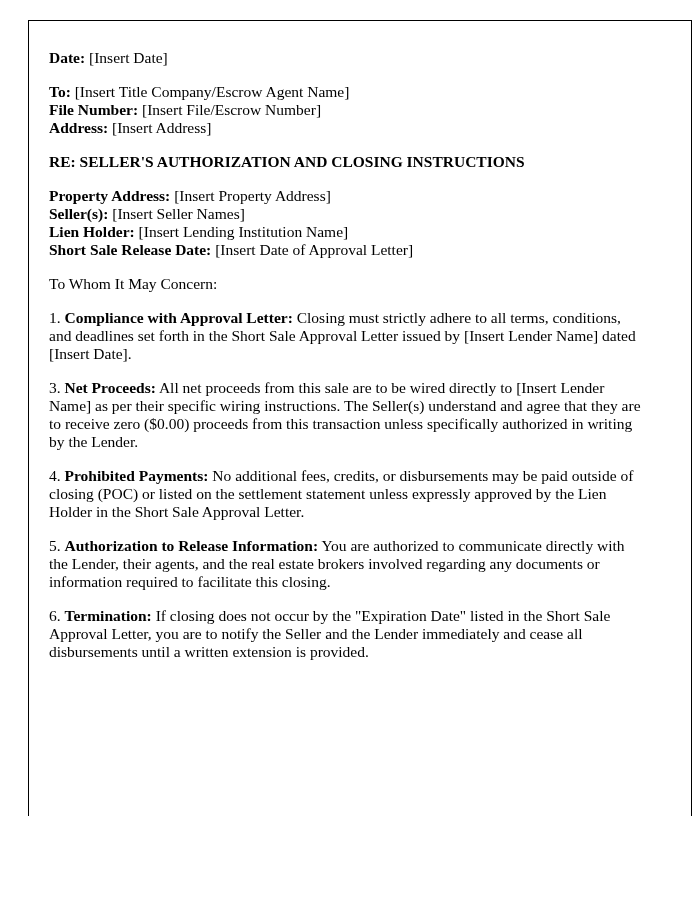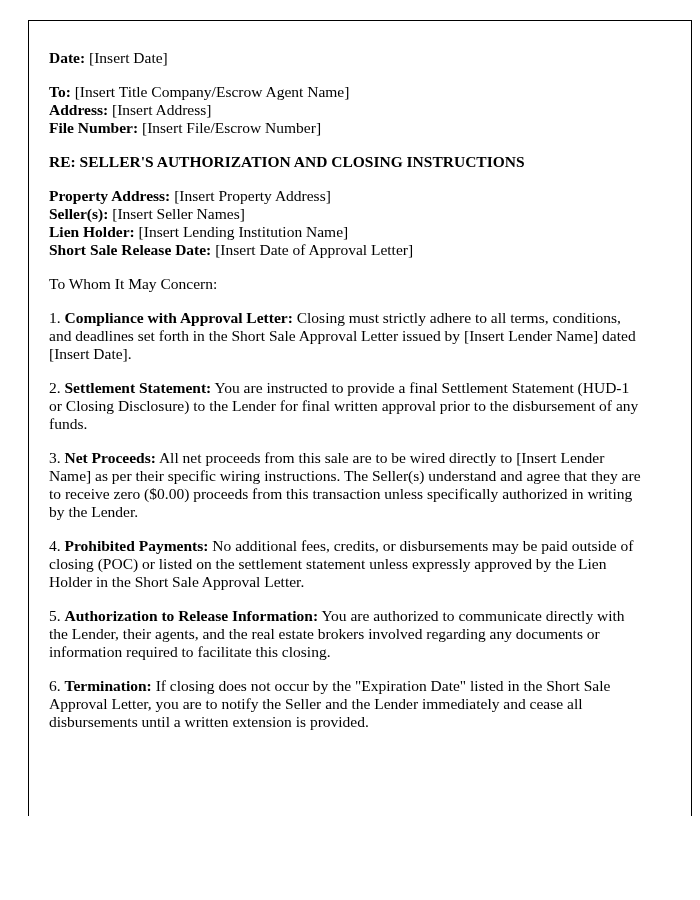--- a/index.html
+++ b/index.html
@@ -47,26 +47,26 @@
     <strong>Date:</strong>
     <span>[Insert Date]</span>
   </p>
 
   <div class="tight">
     <p>
       <strong>To:</strong>
       <span>[Insert Title Company/Escrow Agent Name]</span>
     </p>
     <p>
+      <strong>File Number:</strong>
+      <span>[Insert File/Escrow Number]</span>
+    </p>
+    <p>
       <strong>Address:</strong>
       <span>[Insert Address]</span>
-    </p>
-    <p>
-      <strong>File Number:</strong>
-      <span>[Insert File/Escrow Number]</span>
     </p>
   </div>
 
   <p class="subject">RE: SELLER'S AUTHORIZATION AND CLOSING INSTRUCTIONS</p>
 
   <div class="tight">
     <p>
       <strong>Property Address:</strong>
       <span>[Insert Property Address]</span>
     </p>
@@ -86,25 +86,20 @@
 
   <p>To Whom It May Concern:</p>
 
 
   <p>
     <span>1.</span>
     <strong>Compliance with Approval Letter:</strong>
     <span>Closing must strictly adhere to all terms, conditions, and deadlines set forth in the Short Sale Approval Letter issued by [Insert Lender Name] dated [Insert Date].</span>
   </p>
 
-  <p>
-    <span>2.</span>
-    <strong>Settlement Statement:</strong>
-    <span>You are instructed to provide a final Settlement Statement (HUD-1 or Closing Disclosure) to the Lender for final written approval prior to the disbursement of any funds.</span>
-  </p>
 
   <p>
     <span>3.</span>
     <strong>Net Proceeds:</strong>
     <span>All net proceeds from this sale are to be wired directly to [Insert Lender Name] as per their specific wiring instructions. The Seller(s) understand and agree that they are to receive zero ($0.00) proceeds from this transaction unless specifically authorized in writing by the Lender.</span>
   </p>
 
   <p>
     <span>4.</span>
     <strong>Prohibited Payments:</strong>

